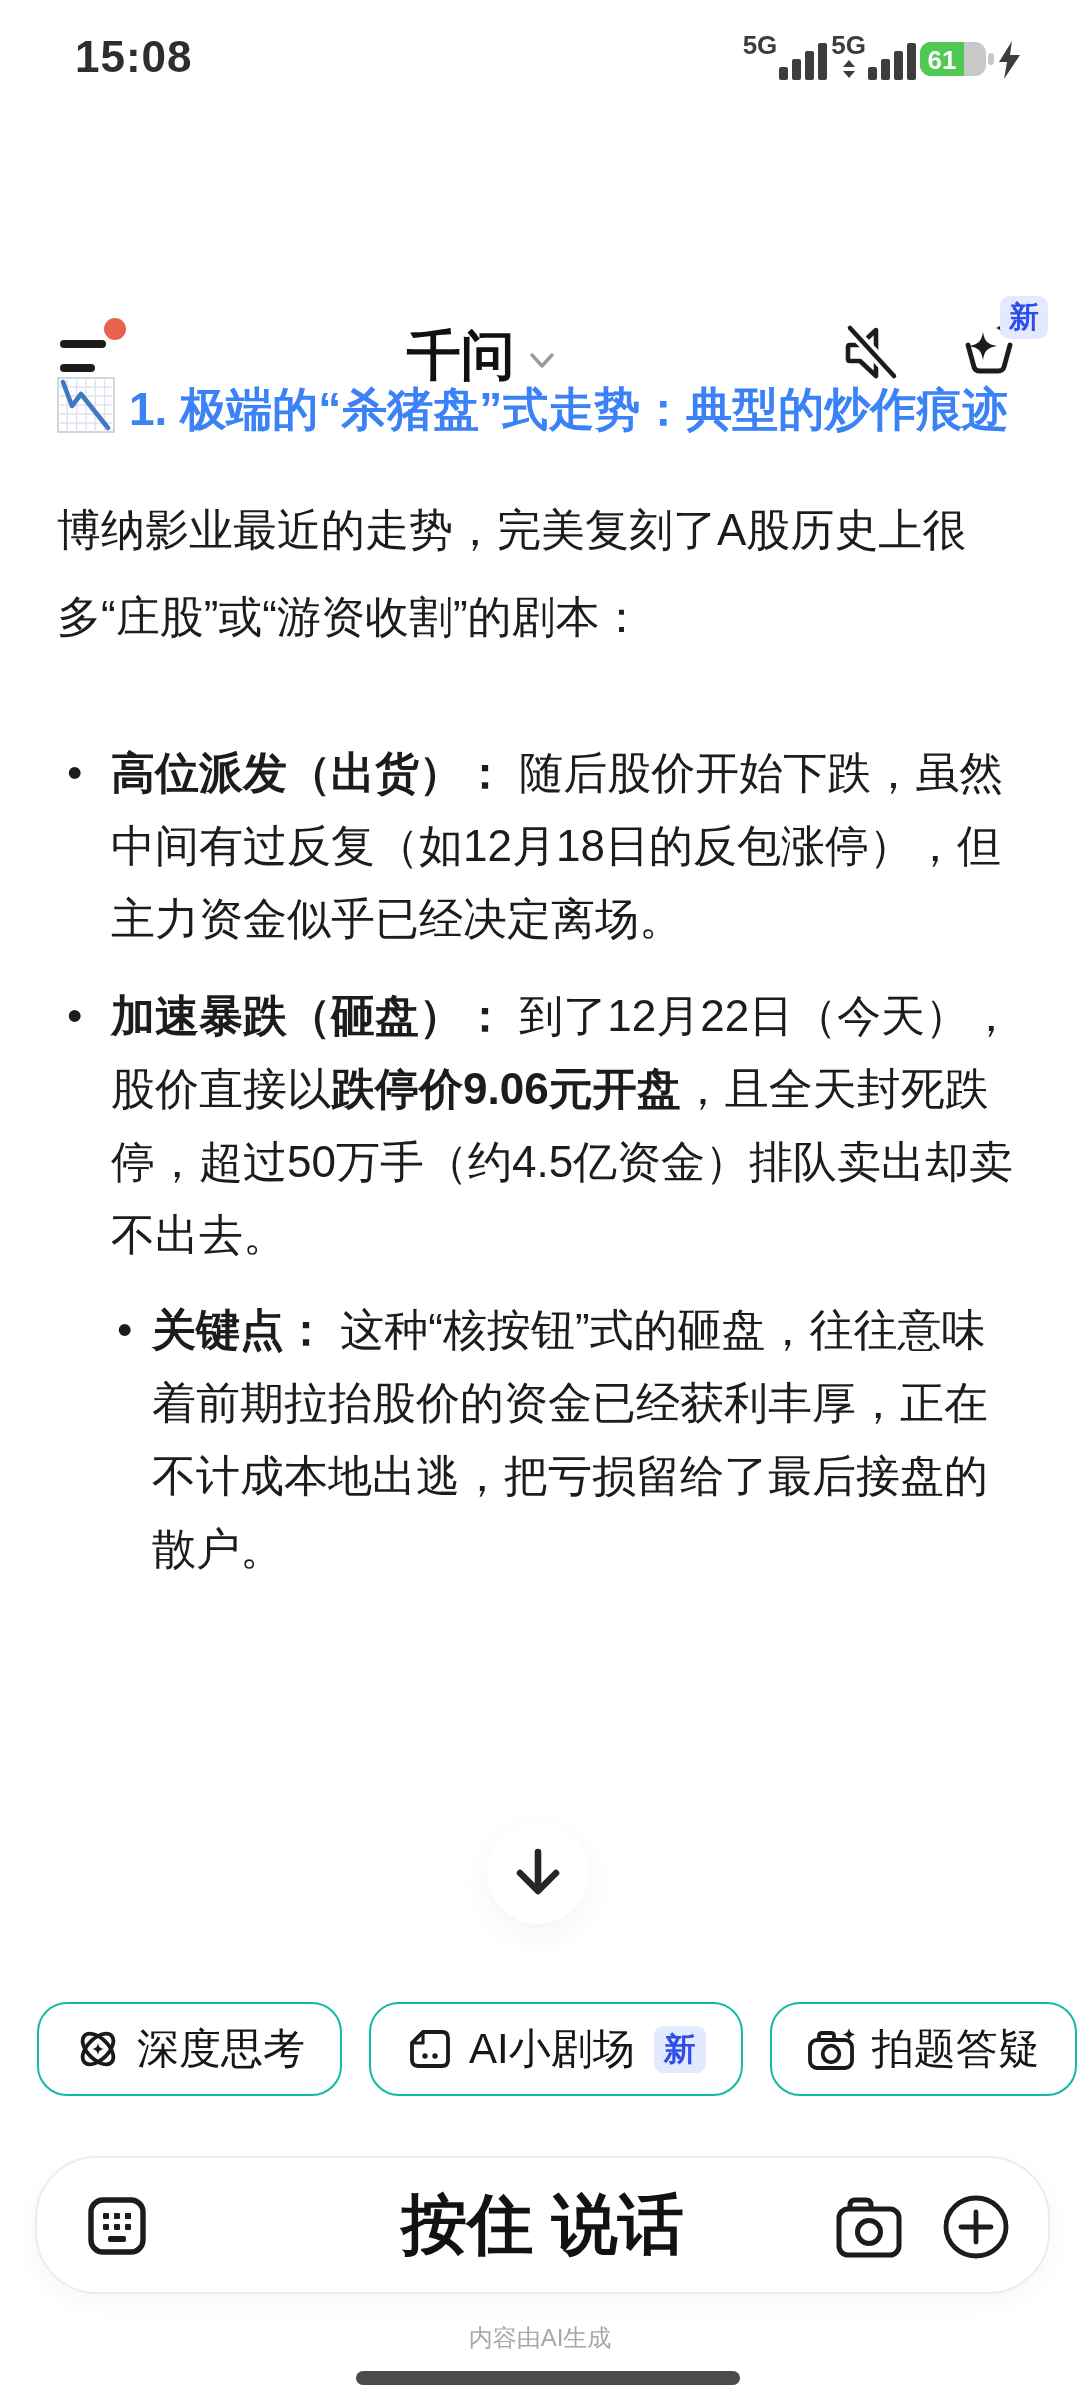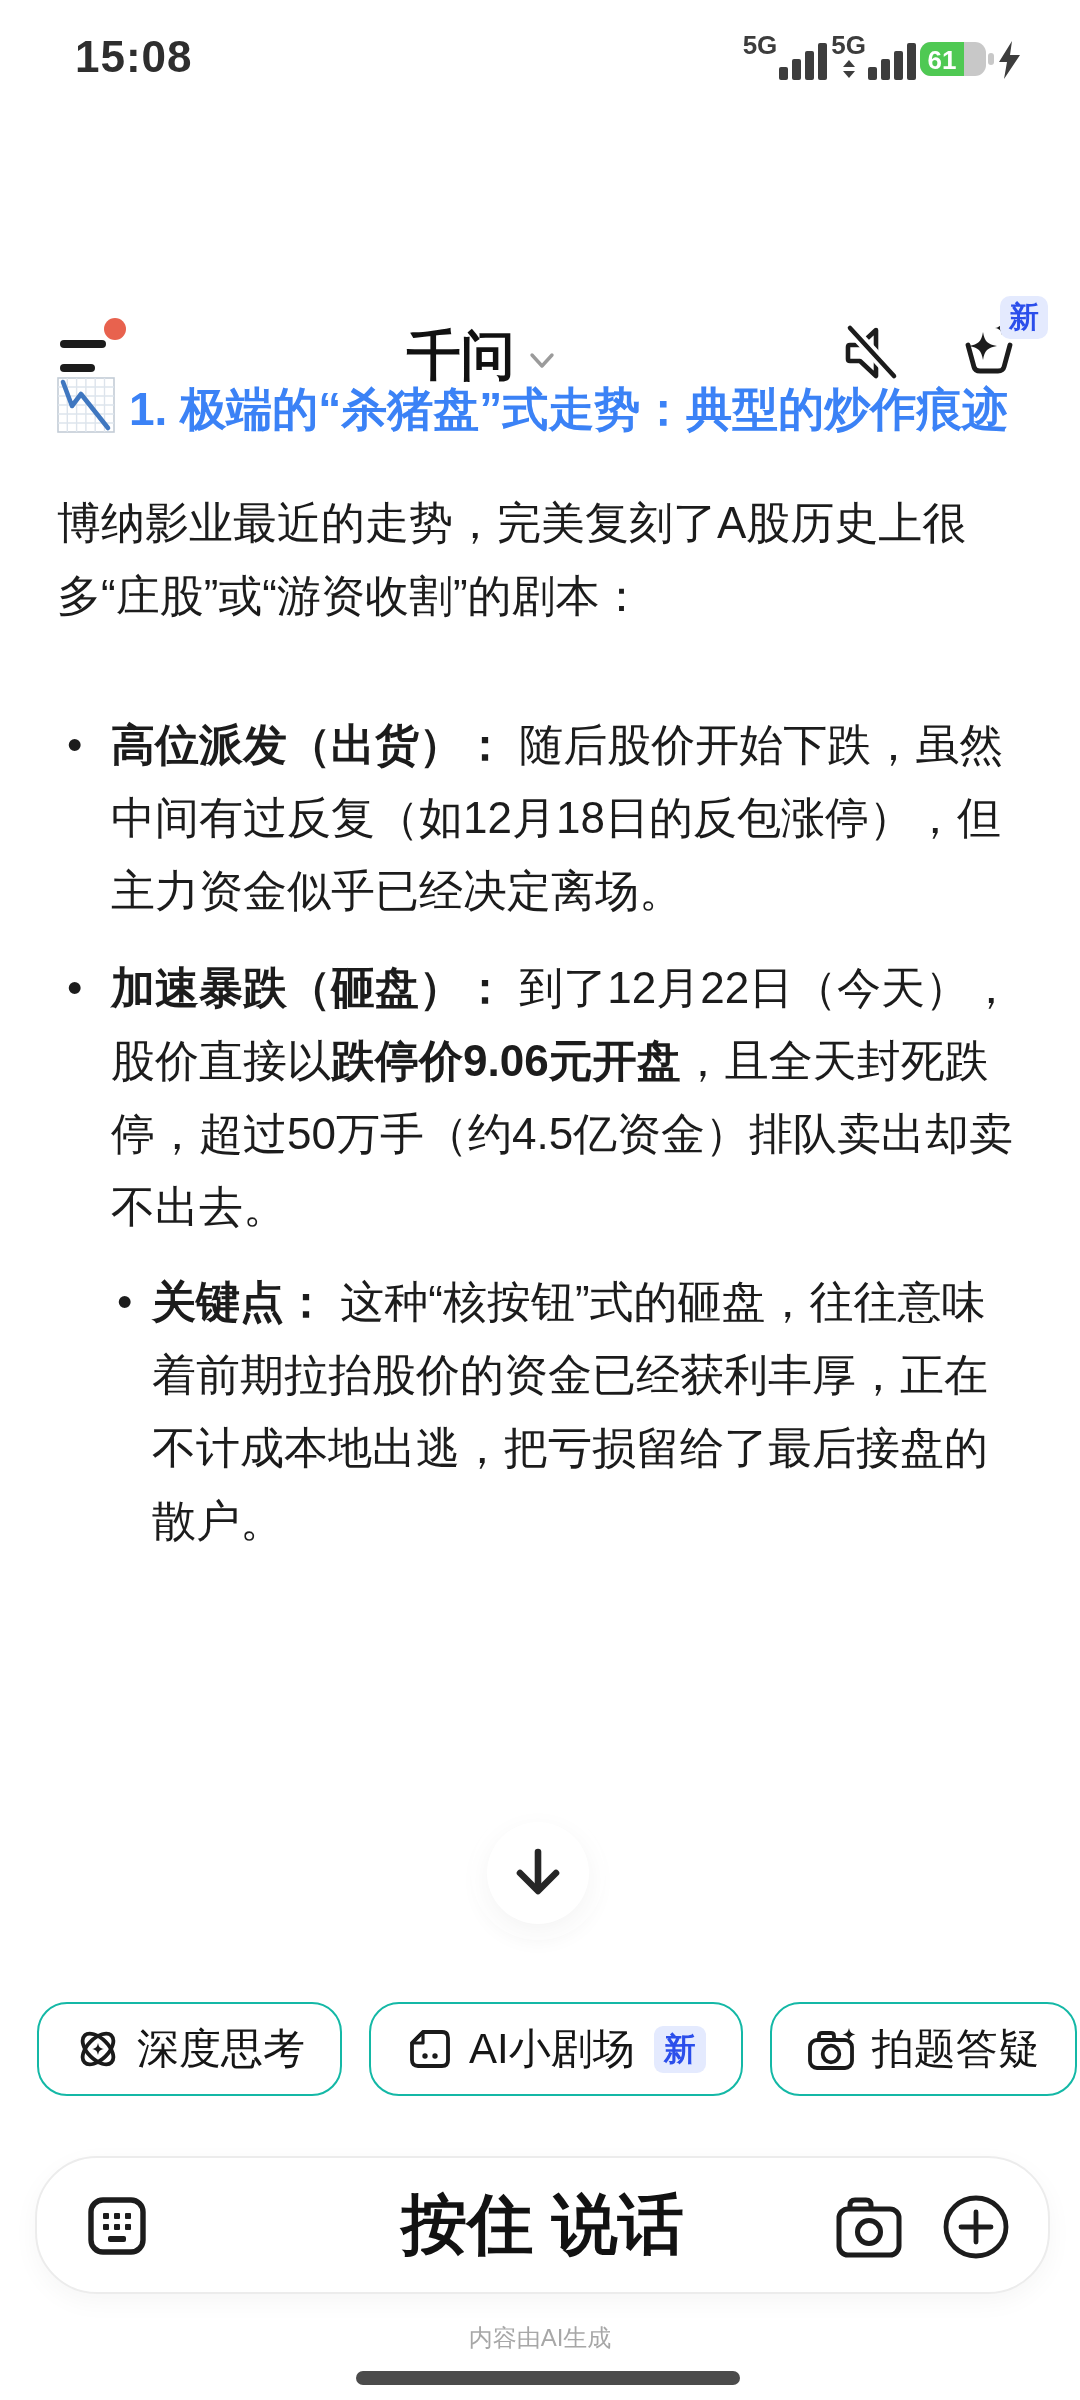--- a/index.html
+++ b/index.html
@@ -22,21 +22,21 @@
   .title-wrap { position:absolute; left:0; top:170px; width:904px; text-align:center;margin-left:29px; }
   .title { font-size:54px; font-weight:600; color:#111; display:inline-block; vertical-align:middle; }
   .title-chevron { display:inline-block; vertical-align:middle; margin-left:10px; margin-top:8px; }
   .mute-btn { position:absolute; left:838px; top:168px; width:66px; height:66px; background:none; border:none; cursor:pointer; }
   .newchat-btn { position:absolute; left:952px; top:168px; width:72px; height:66px; background:none; border:none; cursor:pointer; }
   .new-badge { position:absolute; left:1000px; top:146px; background:#E4EAFE; color:#2B4EEB; font-size:30px; font-weight:700; line-height:1; padding:6px 9px 7px; border-radius:10px; }
   
   .content { position:absolute; left:57px; top:372px; width:966px; height:1616px; overflow:hidden; }
   .heading { font-size:46px; font-weight:700; line-height:74px; color:#3b82f6; }
   .heading-icon { display:inline-block; vertical-align:-8px; margin-right:14px; }
-  .intro { margin-top:40px; font-size:44px; line-height:73px; color:#1c1c1c; }
+  .intro { margin-top:40px; font-size:44px; line-height:87px; color:#1c1c1c; }
   ul.bullets { list-style:none; margin-top:76px; }
   ul.bullets > li { position:relative; padding-left:54px; font-size:44px; line-height:73px; }
   ul.bullets > li + li { margin-top:24px; }
   ul.bullets > li::before { content:"•"; position:absolute; left:10px; top:0; font-size:44px; color:#1c1c1c; }
   ul.sub-bullets { list-style:none; margin-top:22px; }
   ul.sub-bullets > li { position:relative; padding-left:41px; font-size:44px; line-height:73px; }
   ul.sub-bullets > li::before { content:"•"; position:absolute; left:6px; top:0; font-size:44px; color:#1c1c1c; }
   .b-label { font-weight:700; }
   .b-strong { font-weight:700; }
   

